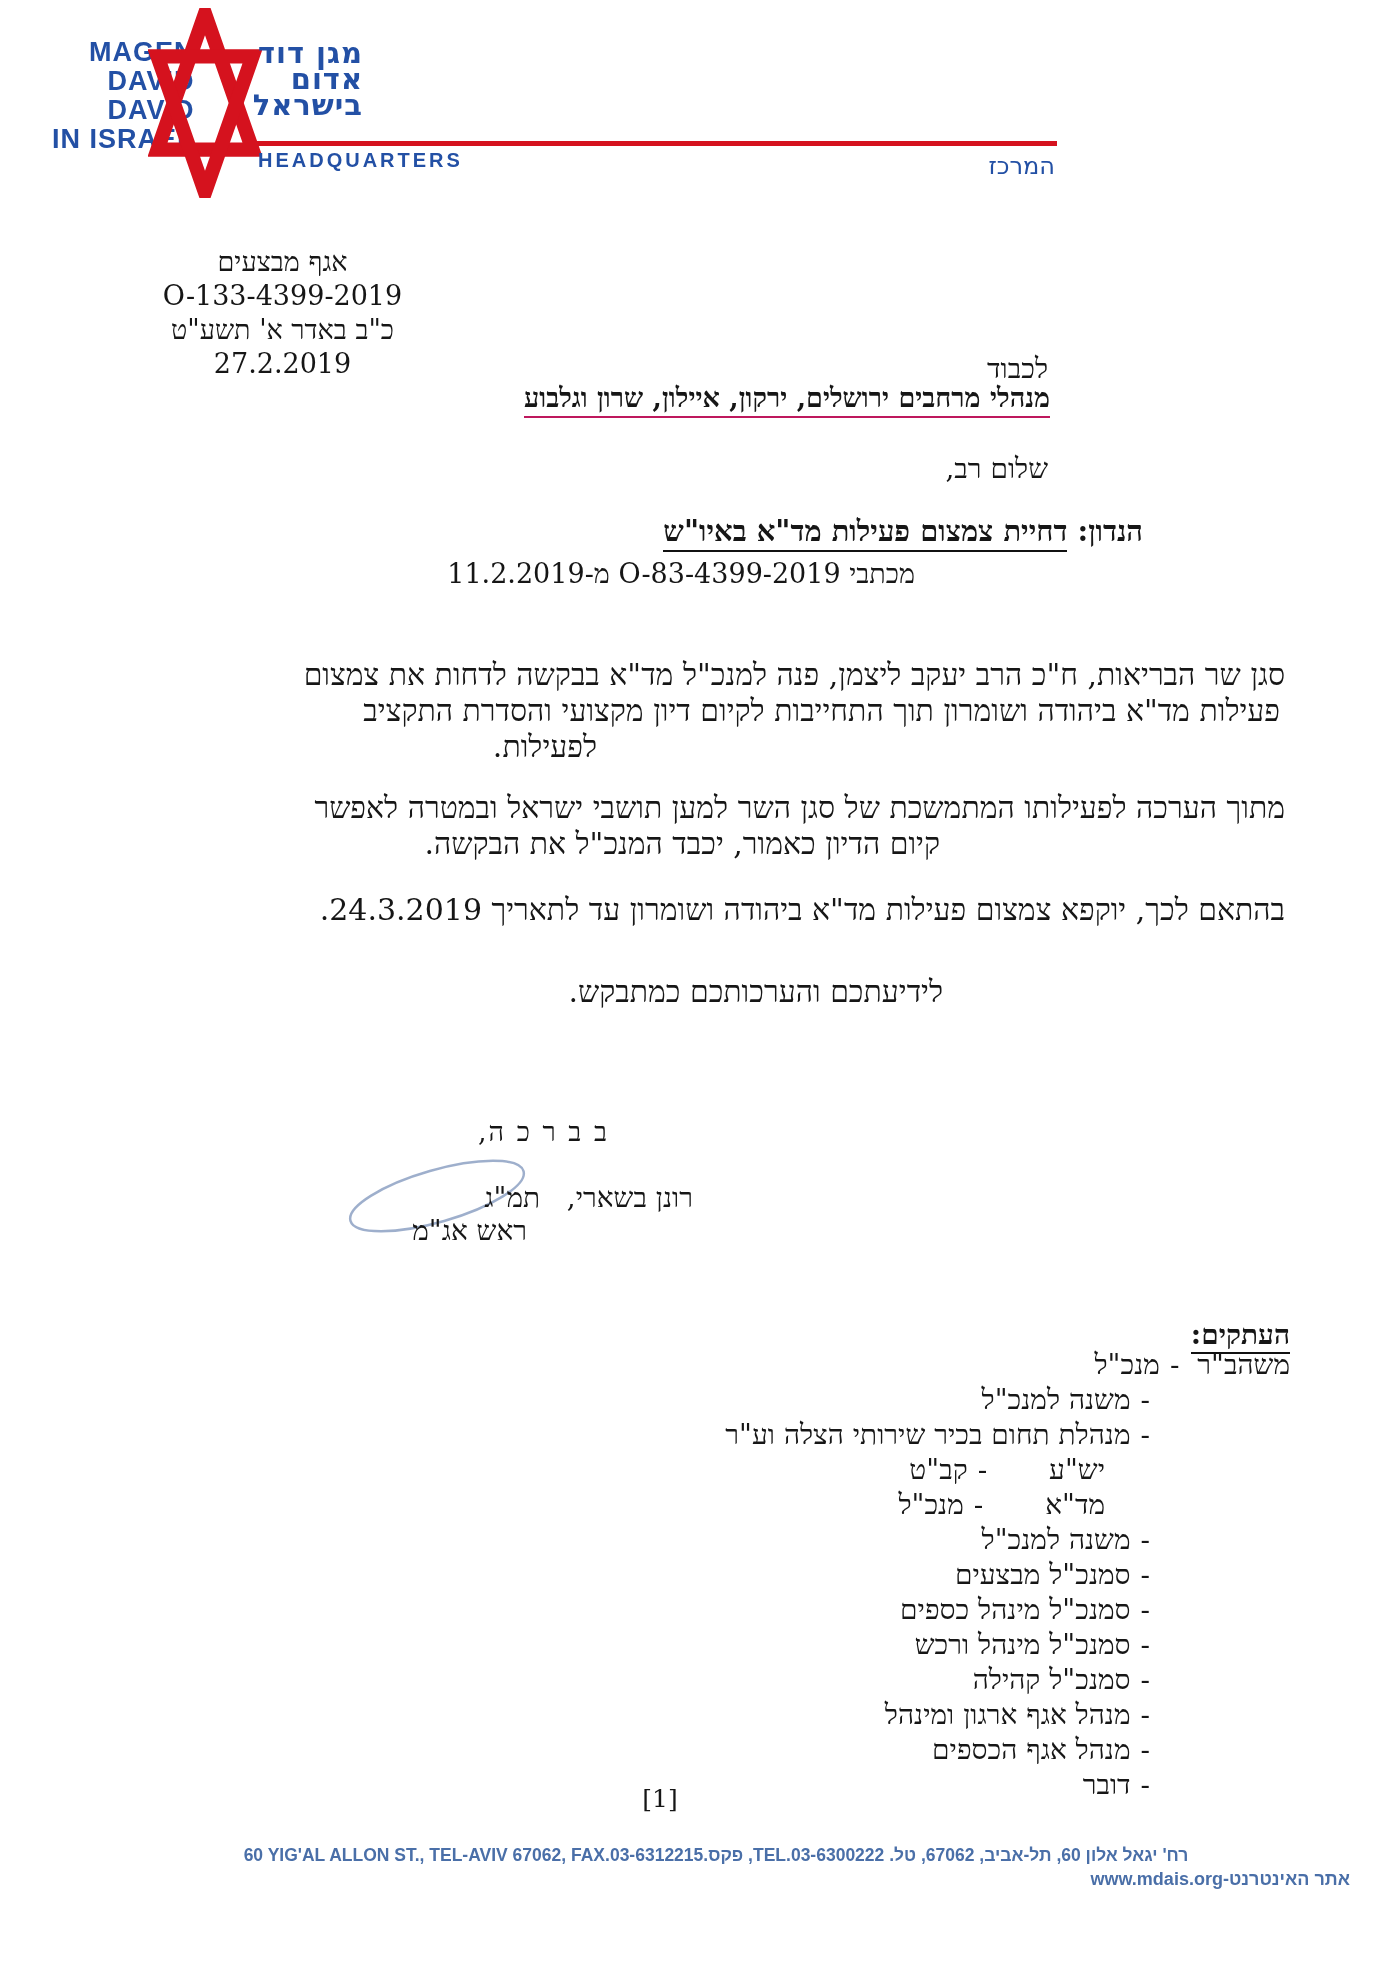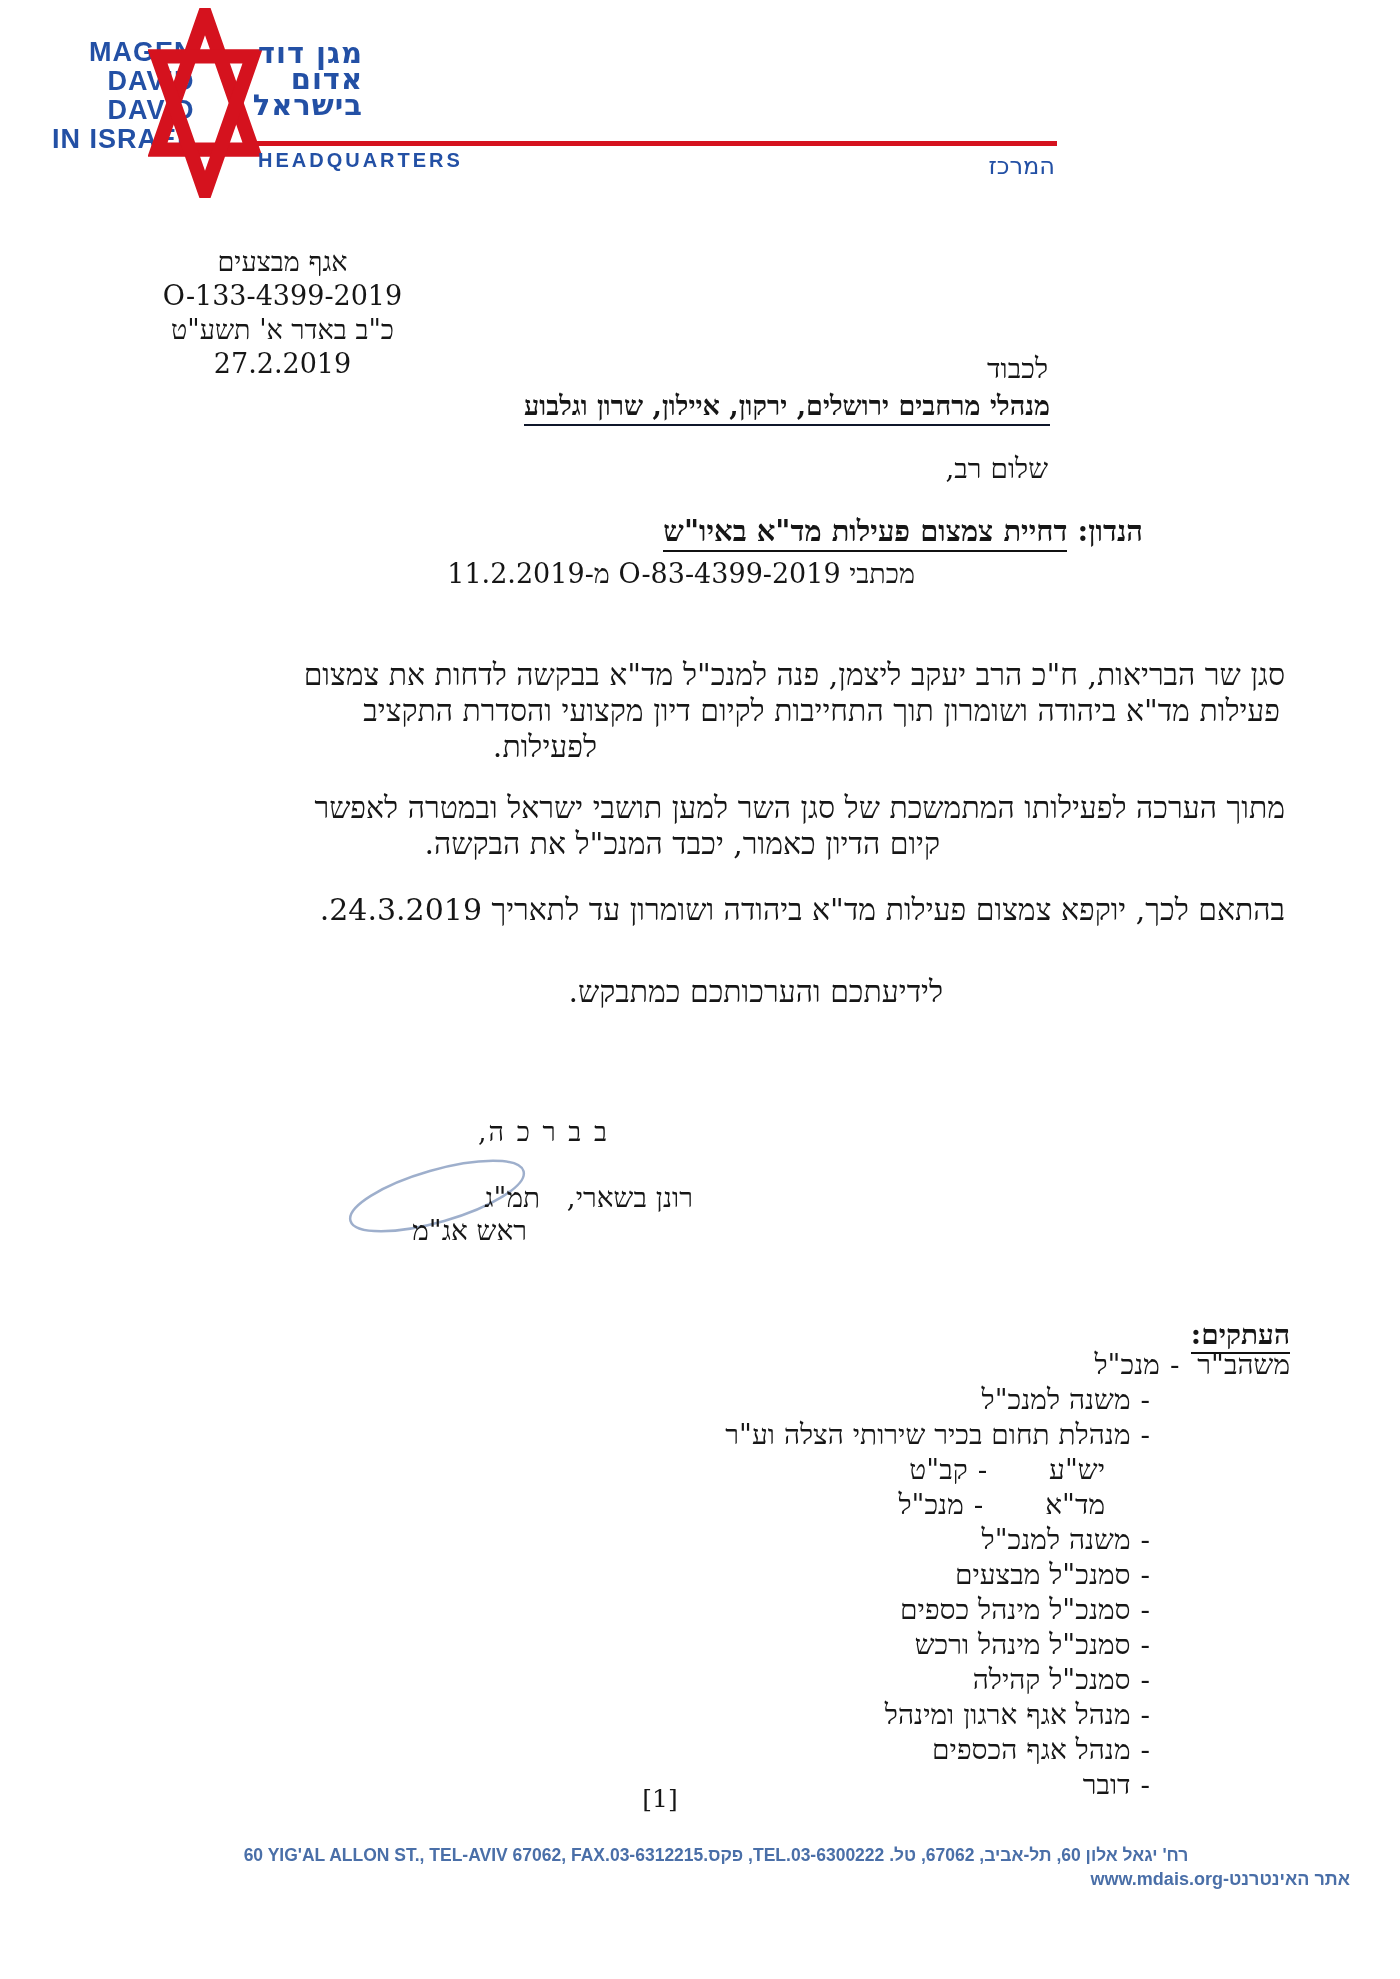--- a/index.html
+++ b/index.html
@@ -31,22 +31,22 @@
     right:345px;top:152px;direction:rtl;color:#2350a5;font-size:24px;
     font-family:"DejaVu Sans","Liberation Sans",sans-serif;
   }
 
   
   .refblock{left:140px;top:213px;width:285px;text-align:center;font-size:27px;line-height:34px;direction:rtl;margin-top:32px;}
 
   
   .lekavod{right:352px;top:352px;font-size:28px;}
   .recipients{
-    right:350px;top:390px;font-size:27px;font-weight:bold;
-    border-bottom:2px solid #0f172a;padding-bottom:2px;
+    right:350px;top:382px;font-size:27px;font-weight:bold;
+    border-bottom:2px solid #be185d;padding-bottom:2px;
   }
   .shalom{right:352px;top:452px;font-size:28px;}
 
   
   .subject{right:257px;top:514px;font-size:29px;font-weight:bold;}
   .subject .subj-text{border-bottom:2.5px solid #111;padding-bottom:2px;margin-right:10px;}
   .refline{right:485px;top:558px;font-size:27px;}
 
   
   .bline{font-size:30px;line-height:34px;}

